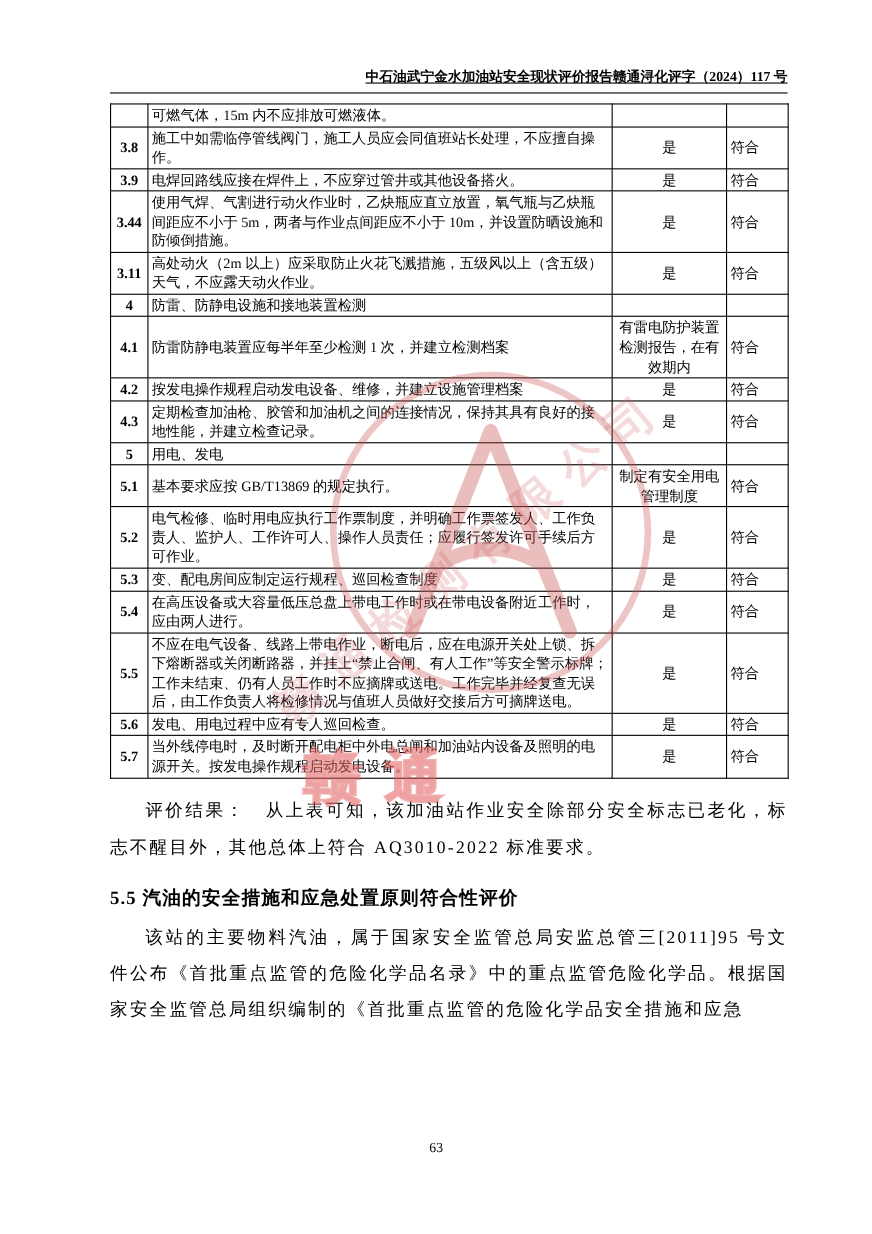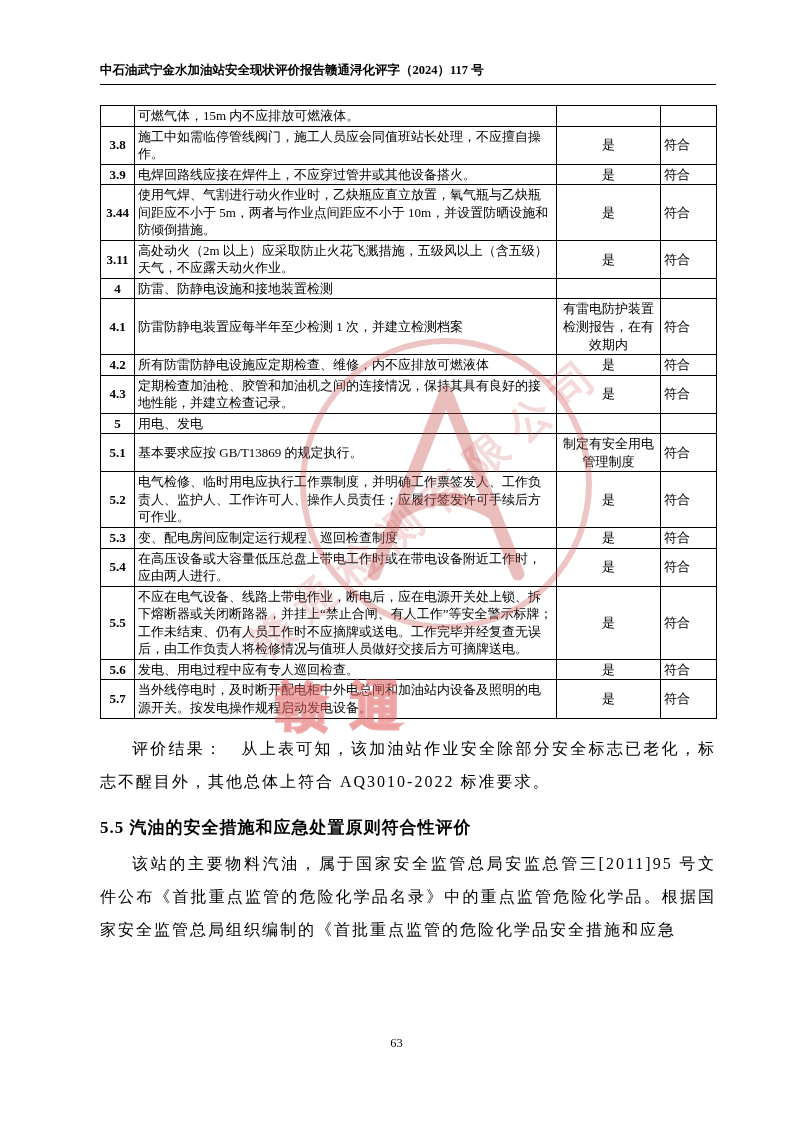--- a/index.html
+++ b/index.html
@@ -9,30 +9,30 @@
     font-family:"Liberation Serif","DejaVu Serif",serif;
     color:#000;
     position:relative;
     overflow:hidden;
   }
   .page { position:absolute; inset:0; }
 
   
   .header {
     position:absolute; top:62px; left:100px; width:616px;
-    display:flex; justify-content:flex-start; align-items:flex-end;
-    font-size:12.5px; font-weight:bold;
+    display:flex; justify-content:flex-end; align-items:flex-end;
+    font-size:12.5px; font-weight:bold;text-decoration:underline;
   }
   .header-rule {
     position:absolute; top:84px; left:100px; width:616px;
     border-top:1.5px solid #000;
   }
 
   
-  .content { position:absolute; top:105px; left:100px; width:616px; z-index:1; }
+  .content { position:absolute; top:94px; left:100px; width:616px; z-index:1; }
 
   table.compliance {
     border-collapse:collapse; width:616px; table-layout:fixed;
     font-size:13px; line-height:1.35;
   }
   table.compliance td {
     border:1px solid #000;
     padding:1px 3px;
     vertical-align:middle;
     overflow:hidden;
@@ -137,21 +137,21 @@
             <td class="td-result"></td>
           </tr>
           <tr>
             <td class="td-no">4.1</td>
             <td class="td-desc">防雷防静电装置应每半年至少检测 1 次，并建立检测档案</td>
             <td class="td-status">有雷电防护装置检测报告，在有效期内</td>
             <td class="td-result">符合</td>
           </tr>
           <tr>
             <td class="td-no">4.2</td>
-            <td class="td-desc">所有防雷防静电设施应定期检查、维修，内不应排放可燃液体</td>
+            <td class="td-desc">按发电操作规程启动发电设备、维修，并建立设施管理档案</td>
             <td class="td-status">是</td>
             <td class="td-result">符合</td>
           </tr>
           <tr>
             <td class="td-no">4.3</td>
             <td class="td-desc">定期检查加油枪、胶管和加油机之间的连接情况，保持其具有良好的接地性能，并建立检查记录。</td>
             <td class="td-status">是</td>
             <td class="td-result">符合</td>
           </tr>
           <tr>

